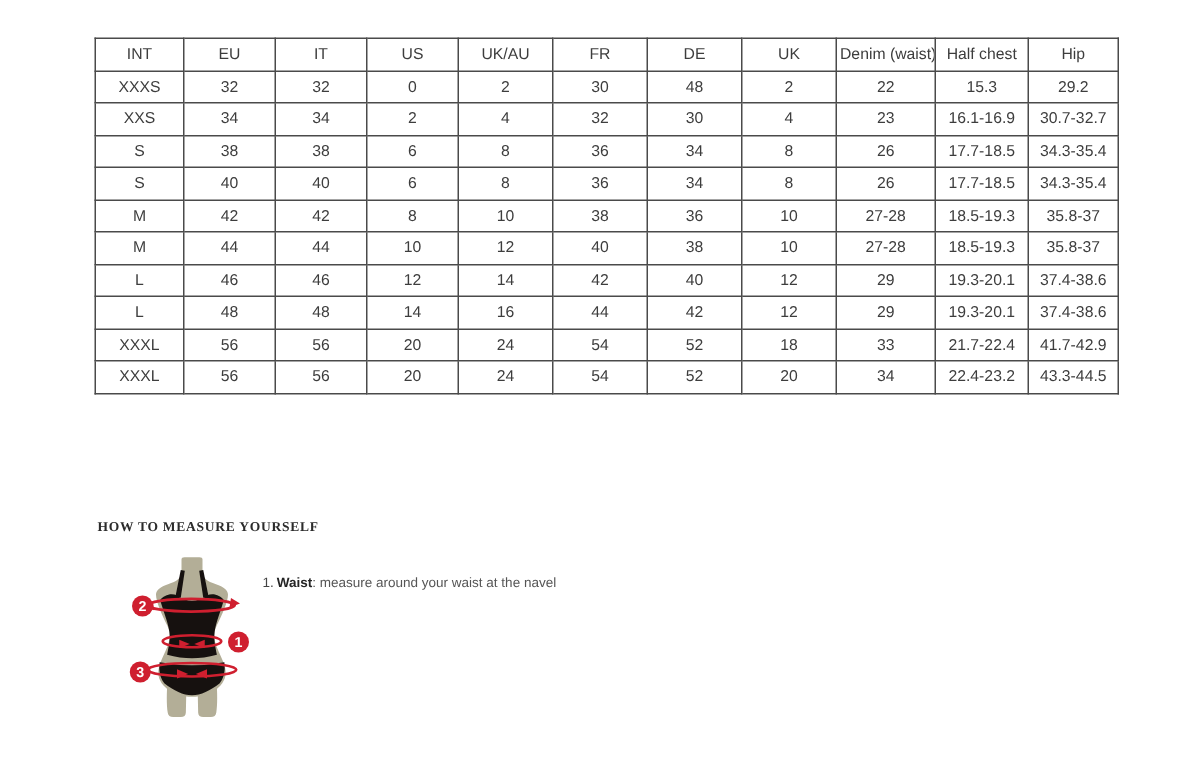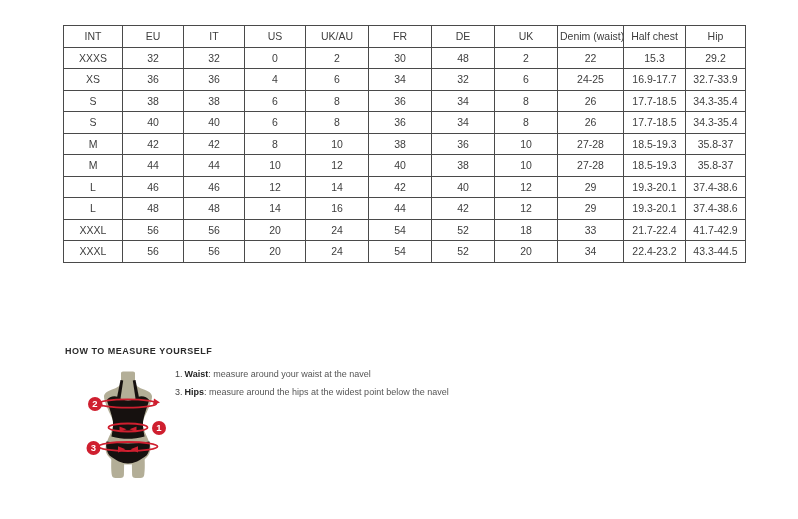--- a/index.html
+++ b/index.html
@@ -39,40 +39,42 @@
 
   
   .measure-heading {
     position: absolute;
     left: 65px;
     top: 346px;
     font-size: 9px;
     font-weight: 700;
     letter-spacing: 0.5px;
     color: #2b2b2b;
+    font-family: Liberation Serif, serif;
   }
   .figure-wrap {
     position: absolute;
     left: 78px;
     top: 370px;
     width: 100px;
     height: 115px;
   }
   .instructions {
     position: absolute;
     left: 175px;
     top: 369px;
     width: 440px;
   }
   .instruction {
     font-size: 9px;
     line-height: 11px;
     margin-bottom: 6.5px;
     color: #555555;
     white-space: nowrap;
+    margin-top: 14px;
   }
   .instruction .i-num { color: #444444; margin-right: 2px; }
   .instruction .i-label { font-weight: 700; color: #252525; }
 </style>
 </head>
 <body>
 
 <div class="page">
 
   <div class="size-table-wrap">
@@ -113,31 +115,31 @@
             <td>0</td>
             <td>2</td>
             <td>30</td>
             <td>48</td>
             <td>2</td>
             <td>22</td>
             <td>15.3</td>
             <td>29.2</td>
           </tr>
           <tr>
-            <td>XS</td>
-            <td>36</td>
-            <td>36</td>
+            <td>XXS</td>
+            <td>34</td>
+            <td>34</td>
+            <td>2</td>
             <td>4</td>
-            <td>6</td>
-            <td>34</td>
             <td>32</td>
-            <td>6</td>
-            <td>24-25</td>
-            <td>16.9-17.7</td>
-            <td>32.7-33.9</td>
+            <td>30</td>
+            <td>4</td>
+            <td>23</td>
+            <td>16.1-16.9</td>
+            <td>30.7-32.7</td>
           </tr>
           <tr>
             <td>S</td>
             <td>38</td>
             <td>38</td>
             <td>6</td>
             <td>8</td>
             <td>36</td>
             <td>34</td>
             <td>8</td>
@@ -297,18 +299,15 @@
         <circle cx="15.5" cy="78" r="7" fill="#cf1f2f"></circle>
         <text x="15.5" y="78" dy="0.36em" text-anchor="middle" font-size="9.5" font-weight="bold" fill="#ffffff">3</text>
       </g>
     </svg>
   </div>
 
   <div class="instructions">
     <div class="instruction">
       <span class="i-num">1.</span><span class="i-label">Waist</span><span class="i-text">: measure around your waist at the navel</span>
     </div>
-    <div class="instruction">
-      <span class="i-num">3.</span><span class="i-label">Hips</span><span class="i-text">: measure around the hips at the widest point below the navel</span>
-    </div>
   </div>
 
 </div>
 
 </body></html>

